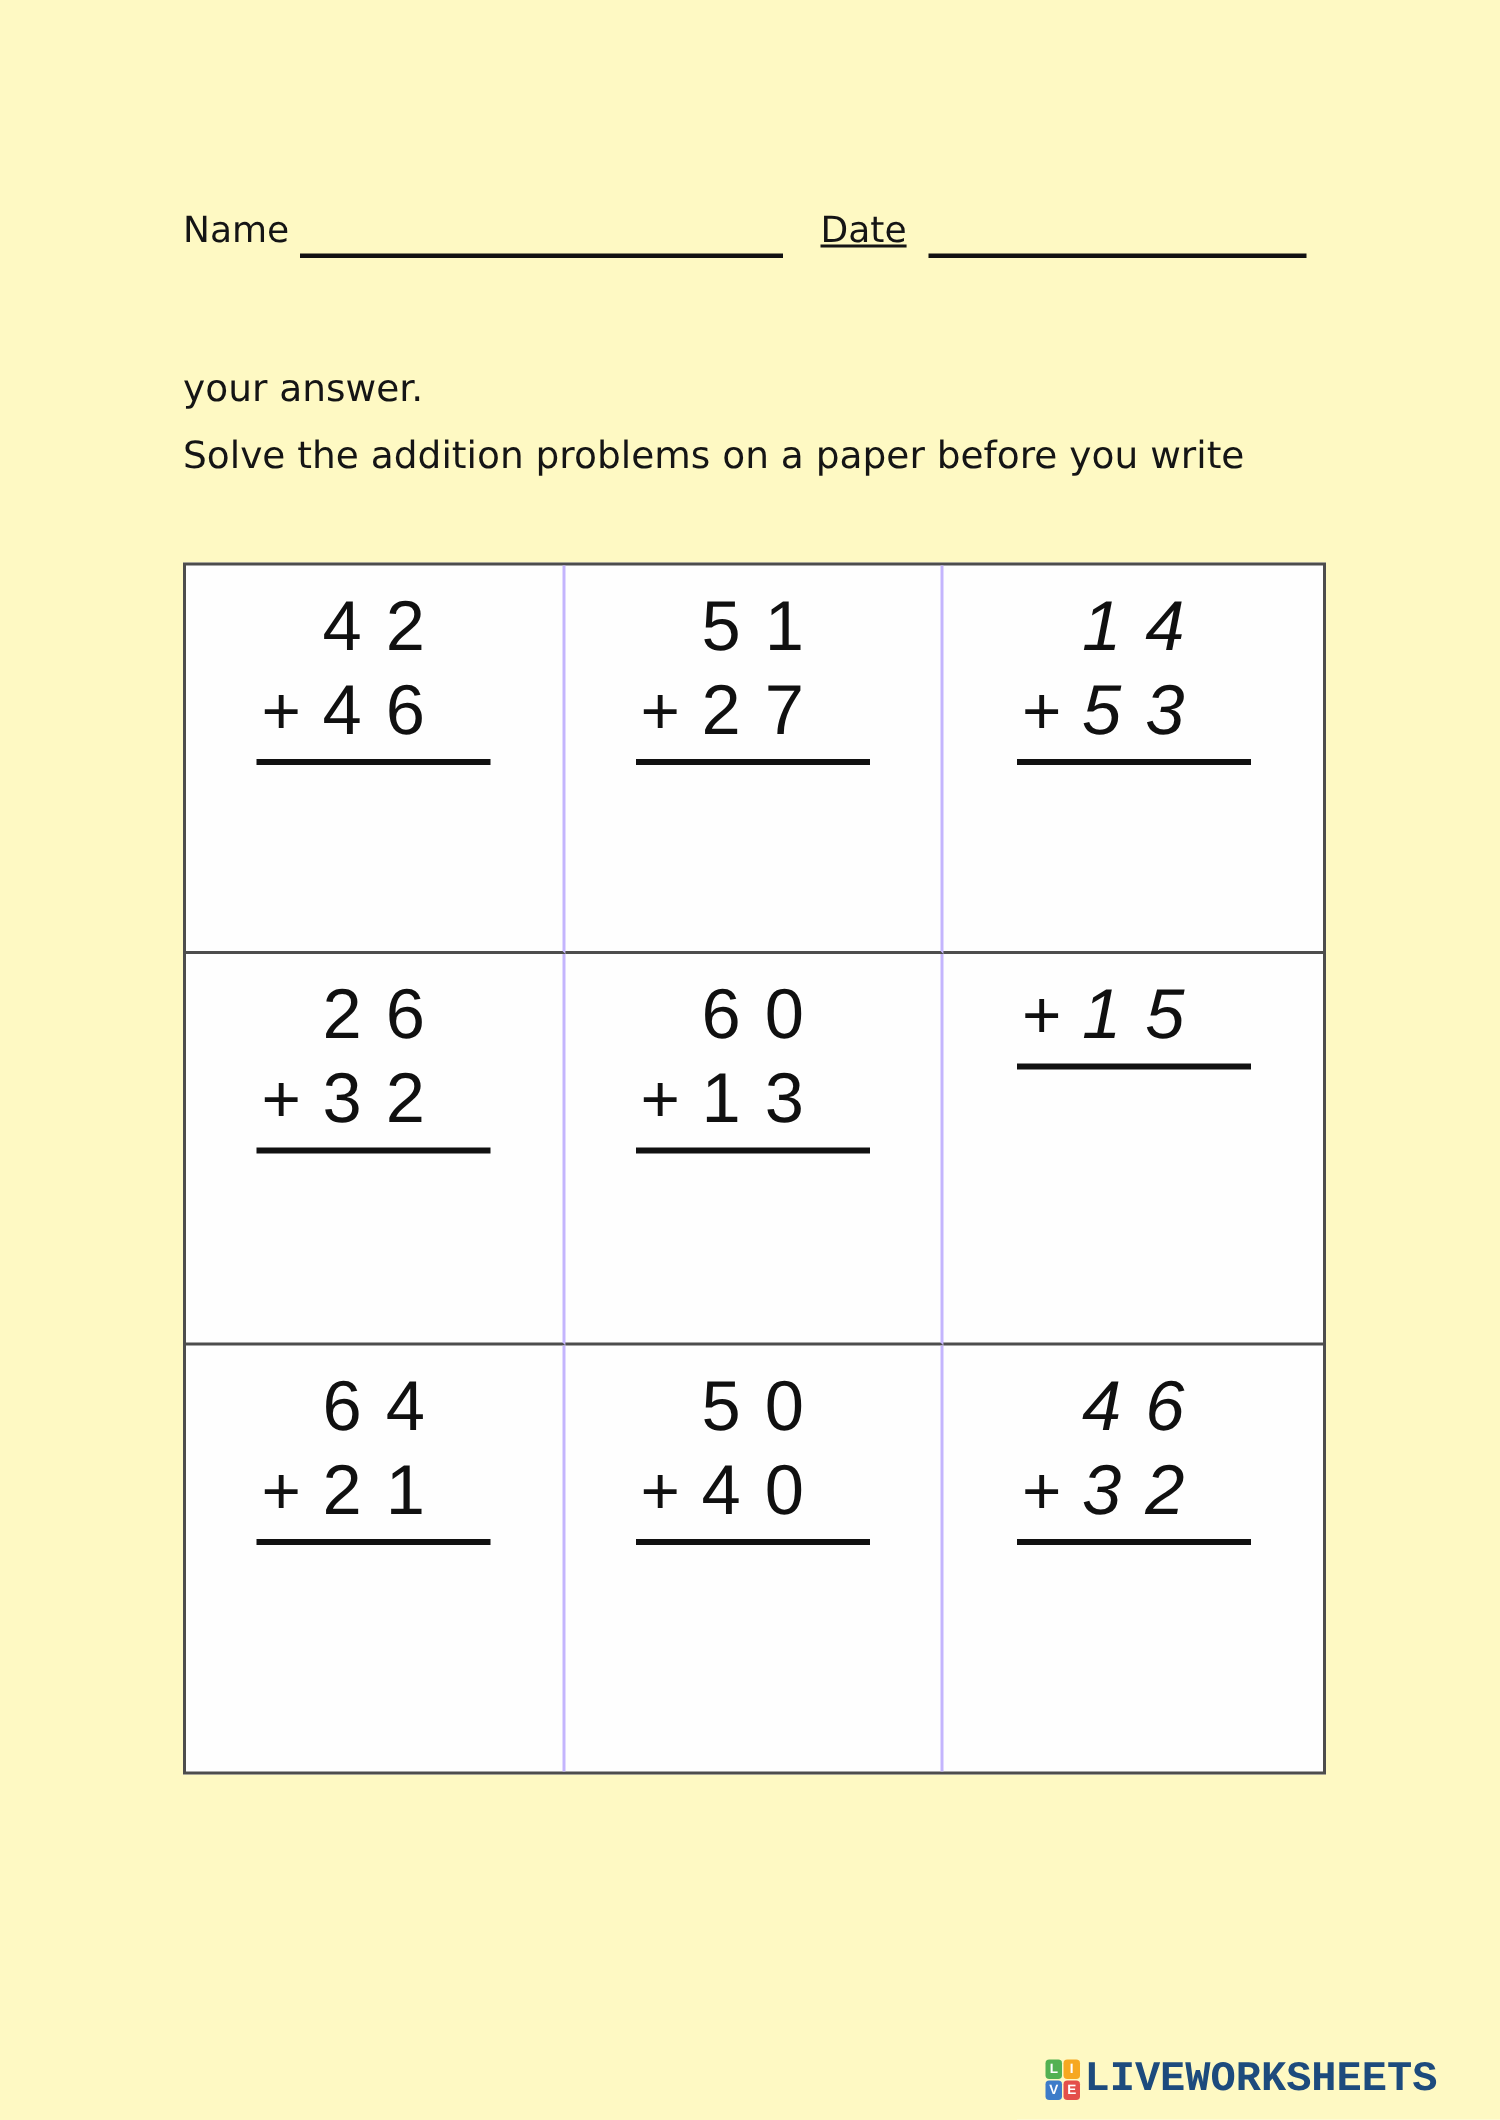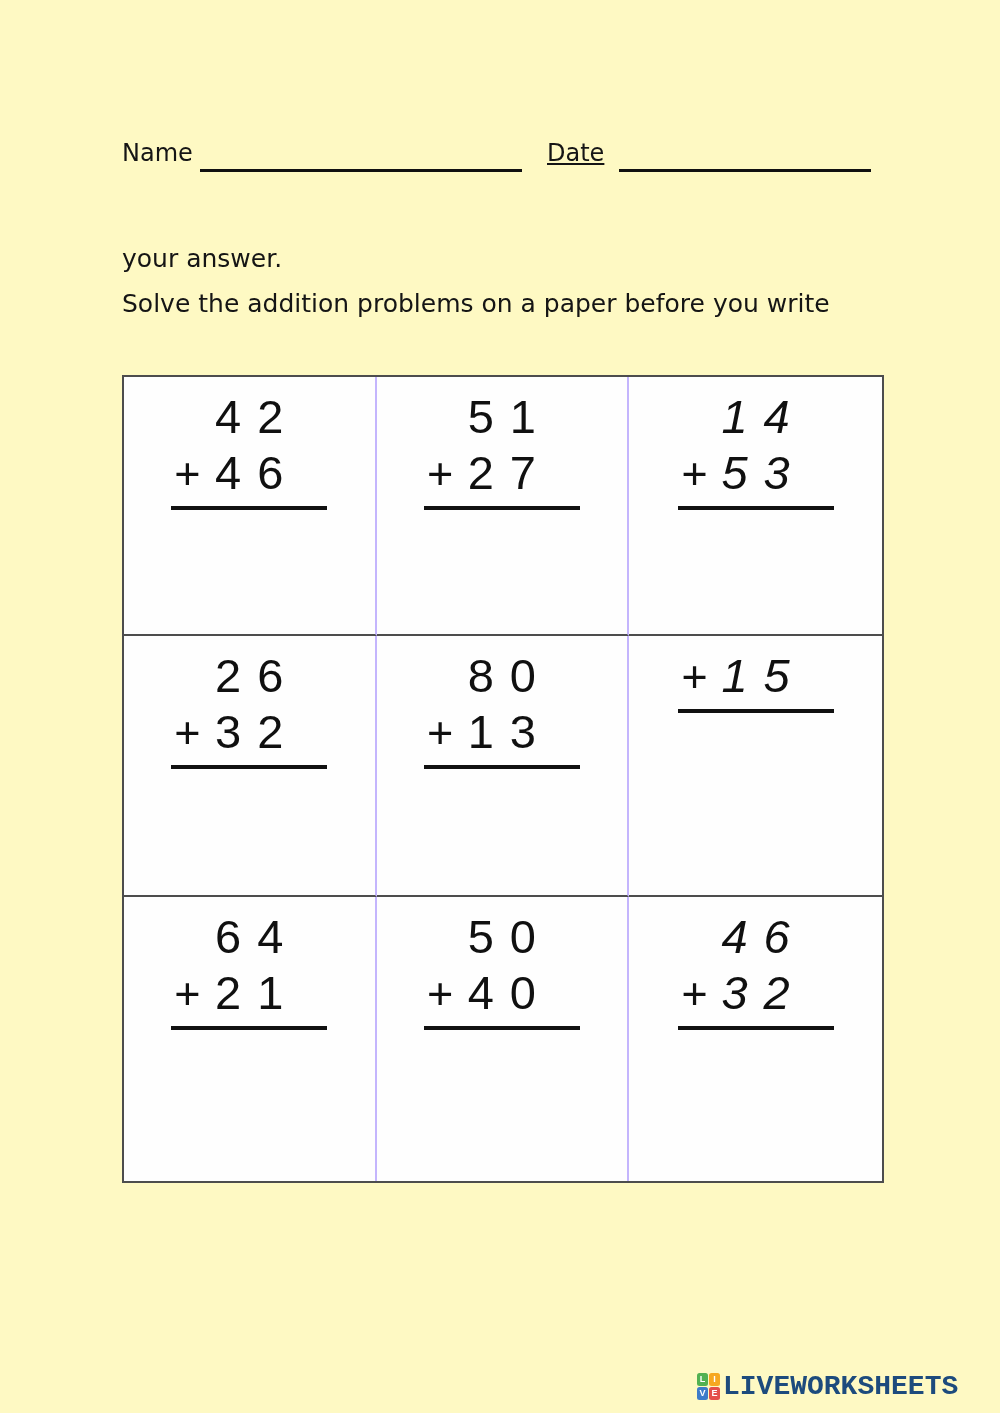--- a/index.html
+++ b/index.html
@@ -181,21 +181,21 @@
           <span class="plus">+</span>
           <span class="digits">32</span>
         </div>
         <div class="answer-line"></div>
       </div>
       <div class="answer-space"></div>
     </div>
 
     <div class="cell">
       <div class="problem">
-        <div class="p-top"><span class="digits">80</span></div>
+        <div class="p-top"><span class="digits">60</span></div>
         <div class="p-bottom">
           <span class="plus">+</span>
           <span class="digits">13</span>
         </div>
         <div class="answer-line"></div>
       </div>
       <div class="answer-space"></div>
     </div>
 
     <div class="cell last-col">

